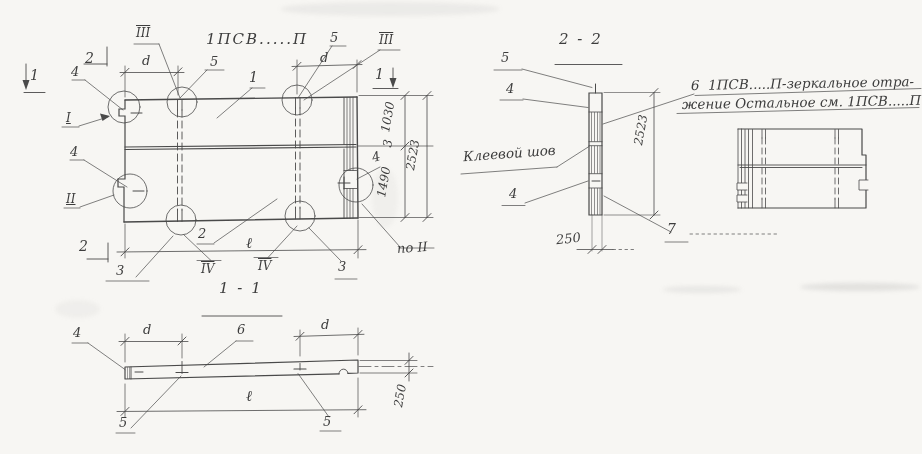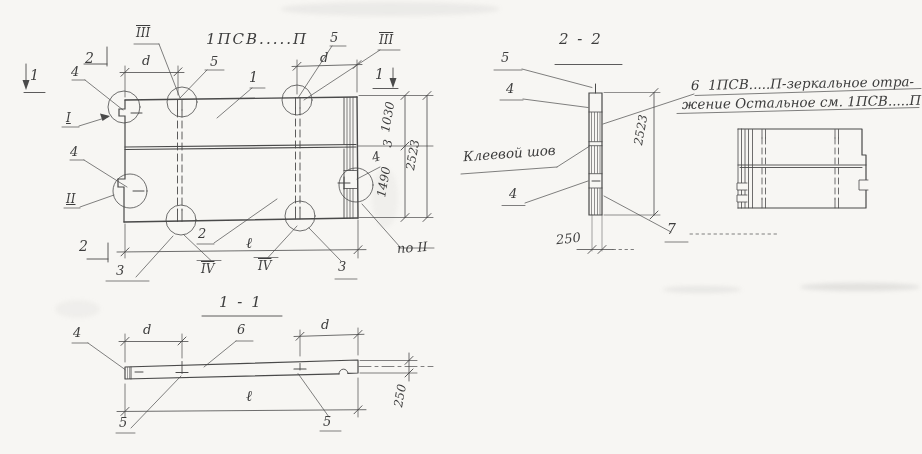--- a/index.html
+++ b/index.html
@@ -191,21 +191,21 @@
   <span class="lbl" style="left:397px;top:241px;transform:rotate(-4deg)">по II</span>
   <span class="lbl" style="left:198px;top:227px">2</span>
   <span class="lbl fs15" style="left:246px;top:236px">ℓ</span>
   <span class="lbl" style="left:116px;top:264px">3</span>
   <span class="lbl fs12 over" style="left:201px;top:263px">IV</span>
   <span class="lbl fs12 over" style="left:258px;top:260px">IV</span>
   <span class="lbl" style="left:338px;top:260px">3</span>
   <span class="lbl fs14" style="left:79px;top:239px">2</span>
   <span class="lbl" style="left:372px;top:150px;transform:rotate(-15deg)">4</span>
 
-  <span class="lbl fs15" style="left:219px;top:295px">1 - 1</span>
+  <span class="lbl fs15" style="left:219px;top:281px">1 - 1</span>
   <span class="lbl" style="left:73px;top:326px">4</span>
   <span class="lbl" style="left:143px;top:323px">d</span>
   <span class="lbl" style="left:237px;top:323px">6</span>
   <span class="lbl" style="left:321px;top:318px">d</span>
   <span class="lbl fs15" style="left:246px;top:389px">ℓ</span>
   <span class="lbl" style="left:119px;top:416px">5</span>
   <span class="lbl" style="left:323px;top:415px">5</span>
   <span class="lbl fs12 rot" style="left:404px;top:396px">250</span>
 
   <span class="lbl fs15" style="left:559px;top:32px">2 - 2</span>

